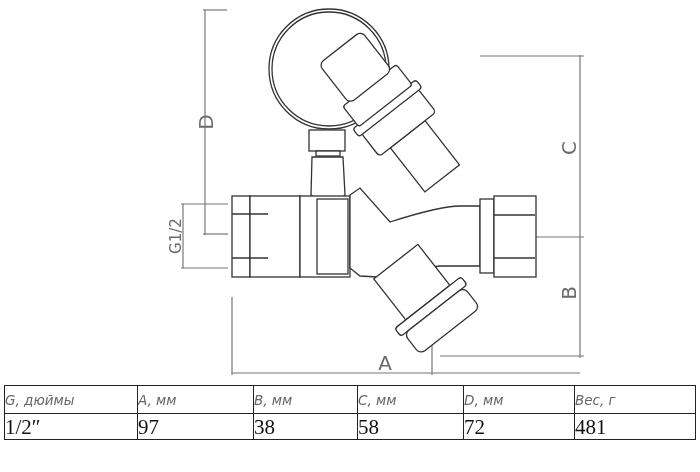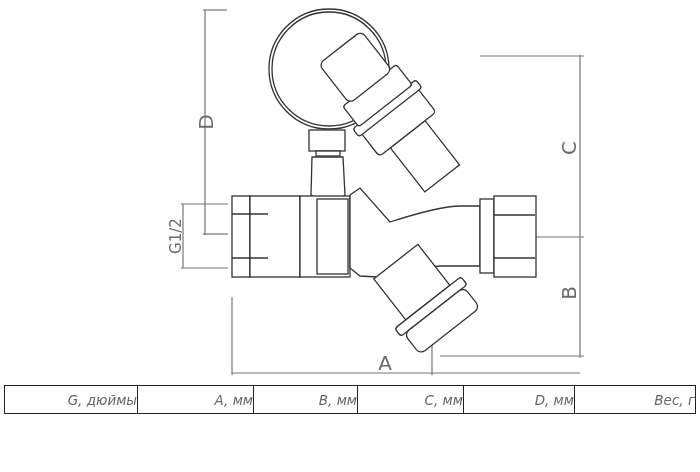--- a/index.html
+++ b/index.html
@@ -5,21 +5,21 @@
   html, body { margin: 0; padding: 0; background: #ffffff; }
   body { width: 700px; height: 472px; position: relative; overflow: hidden; font-family: "Liberation Sans", sans-serif; }
   .drawing { position: absolute; left: 0; top: 0; width: 700px; height: 385px; }
   .dimlabel { font-family: "DejaVu Sans", sans-serif; fill: #6b6b6b; font-size: 20px; }
   .dimlabel-sm { font-family: "DejaVu Sans", sans-serif; fill: #6b6b6b; font-size: 15px; }
   table.specs {
     position: absolute; left: 4px; top: 385px; width: 691px;
     border-collapse: collapse; table-layout: fixed;
   }
   table.specs th, table.specs td {
-    border: 1.5px solid #222; text-align: right; padding: 0; height: 25px; margin-top: 32px;
+    border: 1.5px solid #222; text-align: left; padding: 0; height: 25px; margin-top: 32px;
   }
   table.specs th {
     font-family: "DejaVu Sans", sans-serif; font-style: italic; font-weight: normal;
     color: #666; font-size: 13.5px; height: 27px;
   }
   table.specs td {
     font-family: "Liberation Serif", serif; font-size: 21px; color: #111; line-height: 24px;
   }
 </style>
 </head>
@@ -105,14 +105,22 @@
     <tr>
       <th>G, дюймы</th>
       <th>A, мм</th>
       <th>B, мм</th>
       <th>C, мм</th>
       <th>D, мм</th>
       <th>Вес, г</th>
     </tr>
   </thead>
   <tbody>
+    <tr>
+      <td>1/2″</td>
+      <td>97</td>
+      <td>38</td>
+      <td>58</td>
+      <td>72</td>
+      <td>481</td>
+    </tr>
   </tbody>
 </table>
 
 </body></html>

